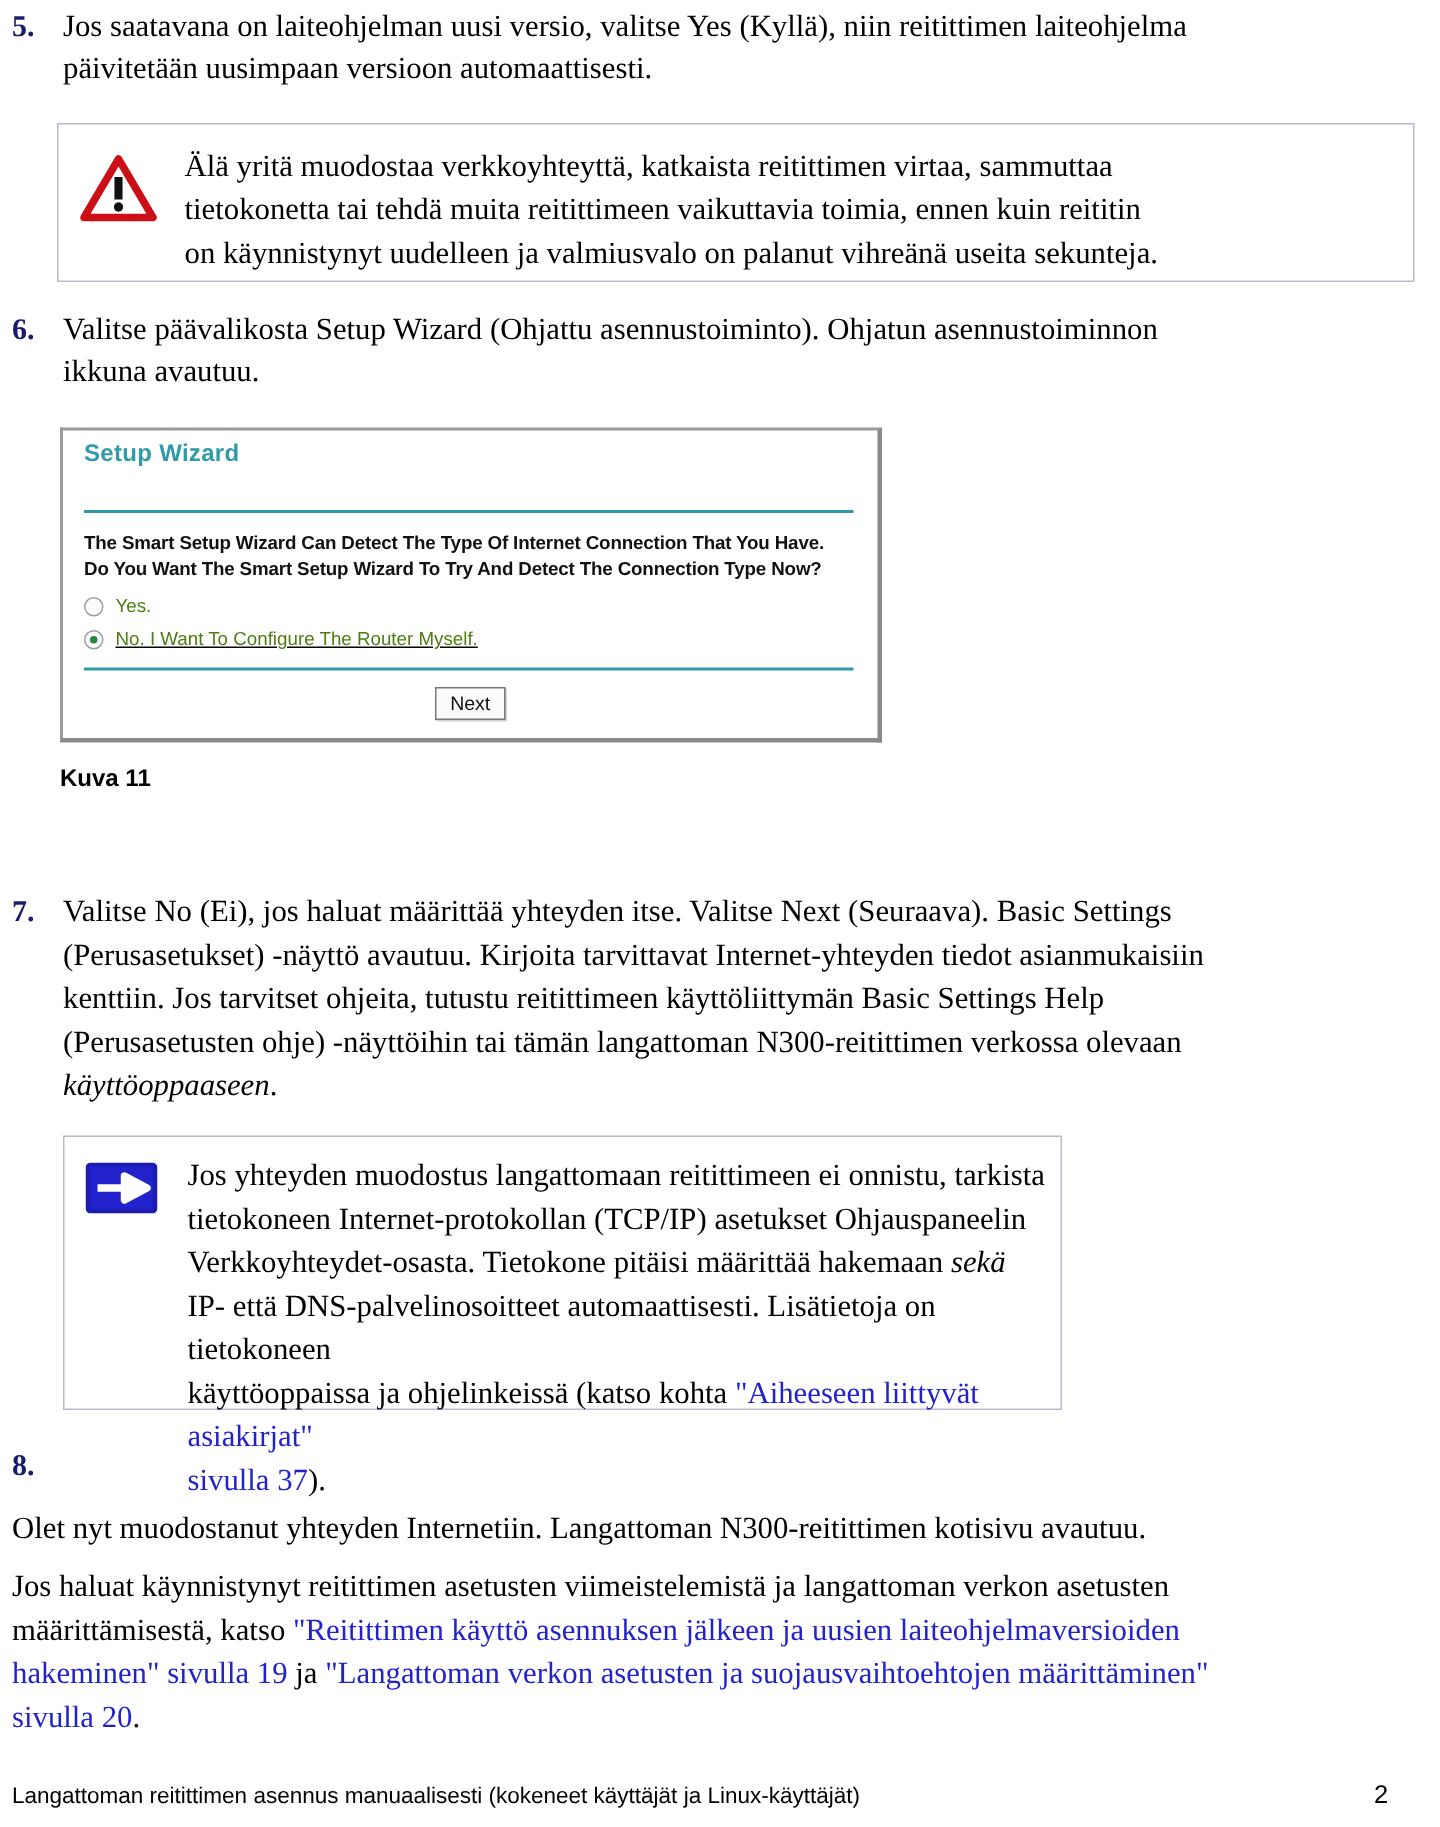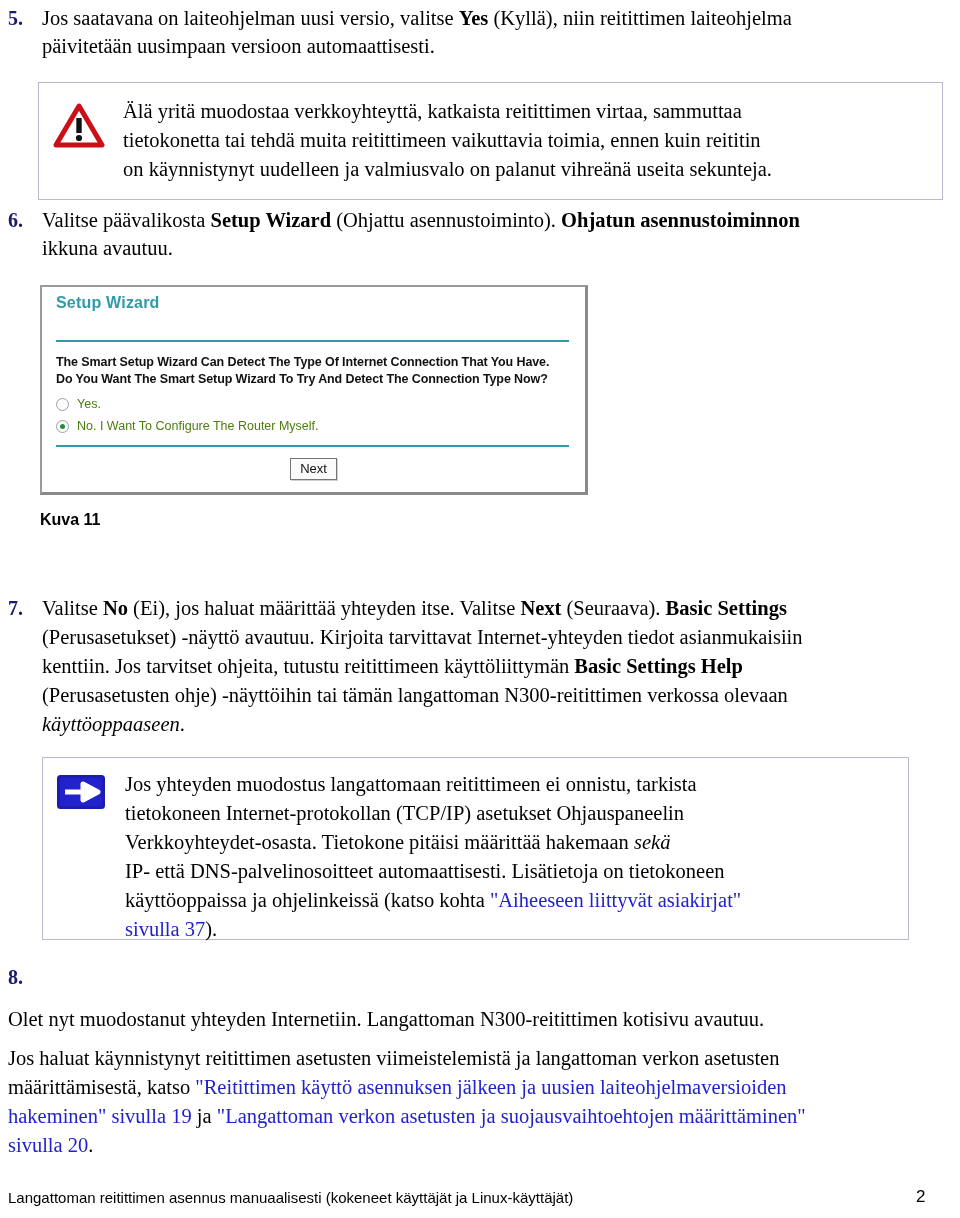--- a/index.html
+++ b/index.html
@@ -38,21 +38,21 @@
     flex: 0 0 34px;
     text-align: left;
     line-height: 28px;
   }
   .step-body {
     font-family: "Liberation Serif", serif;
     font-size: 20.5px;
     line-height: 28px;
     color: #000000;
   }
-  .b { font-weight: bold; }
+  .b { font-weight: normal; }
   .i { font-style: italic; }
 
   
   .callout {
     position: absolute;
     border: 1px solid #b9b9d0;
     background: #ffffff;
     box-sizing: border-box;
   }
   .callout-inner {
@@ -185,21 +185,21 @@
 <div class="page">
 
   <div class="step" style="left:8px; top:4px; width:930px;">
     <div class="step-num">5.</div>
     <div class="step-body">
       <span>Jos saatavana on laiteohjelman uusi versio, valitse </span><span class="b">Yes</span><span> (Kyllä), niin reitittimen laiteohjelma</span><br>
       <span>päivitetään uusimpaan versioon automaattisesti.</span>
     </div>
   </div>
 
-  <div class="callout" style="left:38px; top:82px; width:905px; height:118px;">
+  <div class="callout" style="left:38px; top:82px; width:905px; height:106px;">
     <div class="callout-inner" style="padding:14px 10px 10px 14px;">
       <div class="callout-icon" style="margin-right:18px; margin-top:4px;">
         <svg width="52" height="48" viewBox="0 0 52 48">
           <polygon points="26,5 49,44 3,44" fill="#ffffff" stroke="#cc0f16" stroke-width="5" stroke-linejoin="round"></polygon>
           <rect x="23.3" y="17" width="5.4" height="15" fill="#111111"></rect>
           <circle cx="26" cy="37" r="3.1" fill="#111111"></circle>
         </svg>
       </div>
       <div class="callout-text">
         <span>Älä yritä muodostaa verkkoyhteyttä, katkaista reitittimen virtaa, sammuttaa</span><br>
@@ -223,21 +223,21 @@
     </div>
     <div class="shot-rule" style="margin:28px 16px 0 14px;"></div>
     <div style="padding:12px 20px 0 14px;">
       <div class="shot-q">The Smart Setup Wizard Can Detect The Type Of Internet Connection That You Have.</div>
       <div class="shot-q">Do You Want The Smart Setup Wizard To Try And Detect The Connection Type Now?</div>
 
       <div class="radio-row" style="margin-top:9px;">
         <span class="radio"></span>
         <span class="radio-label">Yes.</span>
       </div>
-      <div class="radio-row" style="margin-top:8px;">
+      <div class="radio-row" style="margin-top:8px;text-decoration:underline;">
         <span class="radio checked"></span>
         <span class="radio-label">No. I Want To Configure The Router Myself.</span>
       </div>
     </div>
     <div class="shot-rule" style="margin:12px 16px 0 14px;"></div>
     <div style="text-align:center; margin-top:11px;">
       <span class="next-btn">Next</span>
     </div>
   </div>
 
@@ -247,21 +247,21 @@
     <div class="step-num">7.</div>
     <div class="step-body" style="line-height:29px;">
       <span>Valitse </span><span class="b">No</span><span> (Ei), jos haluat määrittää yhteyden itse. Valitse </span><span class="b">Next</span><span> (Seuraava). </span><span class="b">Basic Settings</span><br>
       <span>(Perusasetukset) -näyttö avautuu. Kirjoita tarvittavat Internet-yhteyden tiedot asianmukaisiin</span><br>
       <span>kenttiin. Jos tarvitset ohjeita, tutustu reitittimeen käyttöliittymän </span><span class="b">Basic Settings Help</span><br>
       <span>(Perusasetusten ohje) -näyttöihin tai tämän langattoman N300-reitittimen verkossa olevaan</span><br>
       <span class="i">käyttöoppaaseen</span><span>.</span>
     </div>
   </div>
 
-  <div class="callout" style="left:42px; top:757px; width:867px; height:183px;">
+  <div class="callout" style="left:42px; top:757px; width:666px; height:183px;">
     <div class="callout-inner" style="padding:12px 10px 10px 14px;">
       <div class="callout-icon" style="margin-right:20px; margin-top:5px;">
         <svg width="48" height="34" viewBox="0 0 48 34">
           <rect x="1.5" y="1.5" width="45" height="31" fill="#2222cc" stroke="#1c1cb0" stroke-width="3" rx="2"></rect>
           <path d="M8 17 L29 17 M26 9 L41 17 L26 25 Z" fill="#ffffff" stroke="#ffffff" stroke-width="5" stroke-linejoin="round"></path>
         </svg>
       </div>
       <div class="callout-text">
         <span>Jos yhteyden muodostus langattomaan reitittimeen ei onnistu, tarkista</span><br>
         <span>tietokoneen Internet-protokollan (TCP/IP) asetukset Ohjauspaneelin</span><br>

